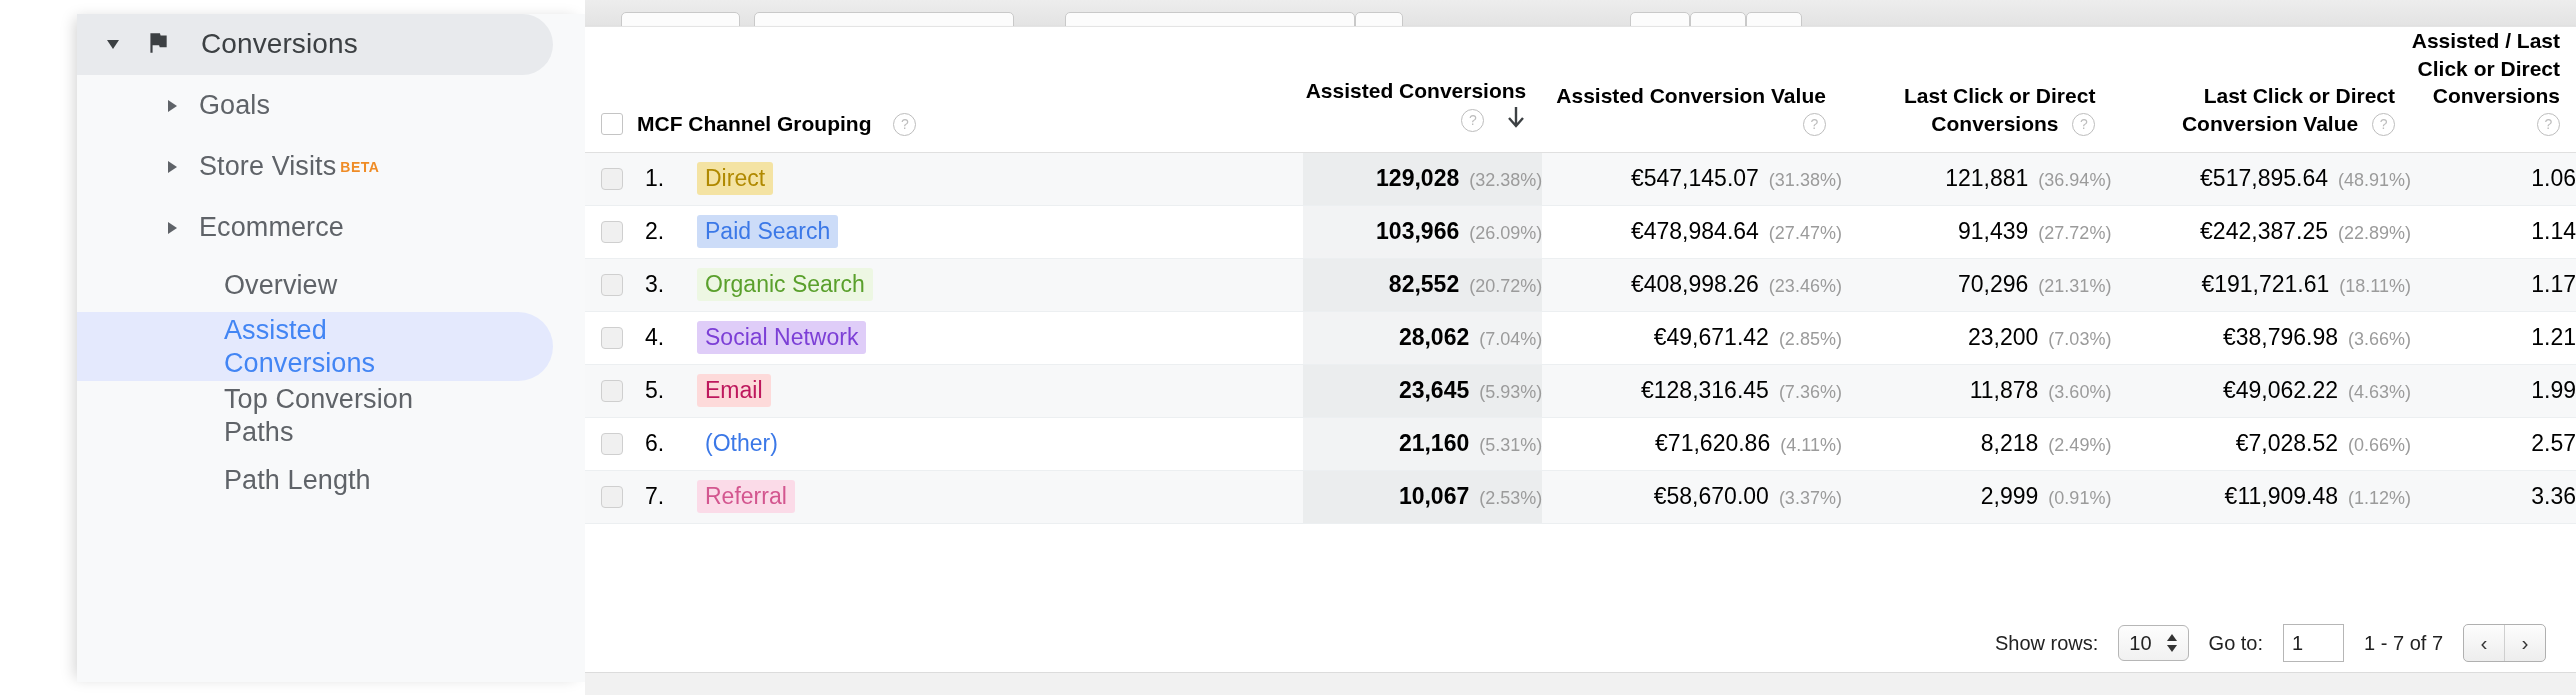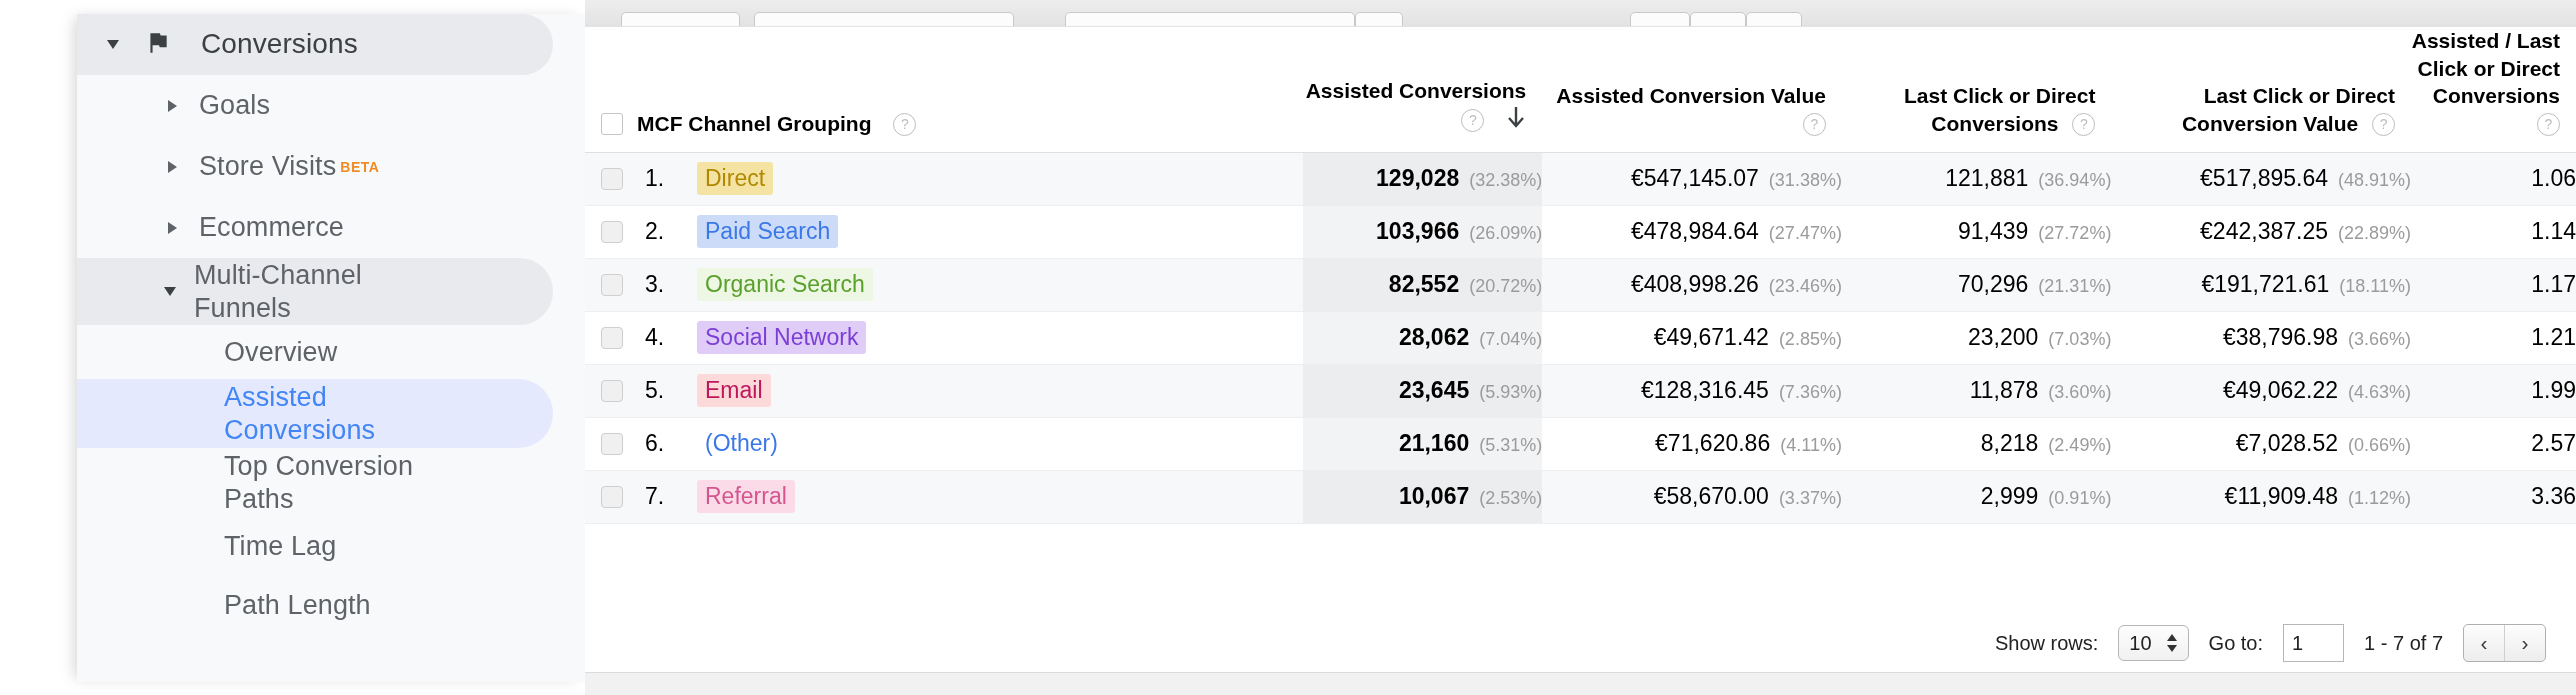--- a/index.html
+++ b/index.html
@@ -310,52 +310,40 @@
       </div>
     </div>
 
     <div class="nav-row" style="height:61px;">
       <div class="nav-content">
         <span class="tri tri-right" style="margin-left:91px;"></span>
         <span class="nav-label" style="margin-left:22px;">Ecommerce</span>
       </div>
     </div>
 
-    <div class="nav-row" style="height:67px;">
-      <div class="nav-pill grey"></div>
-      <div class="nav-content">
-        <span class="tri tri-down" style="margin-left:87px;"></span>
-        <span class="nav-label" style="margin-left:18px; max-width:188px;">Multi-Channel Funnels</span>
-      </div>
-    </div>
 
     <div class="nav-row" style="height:54px;">
       <div class="nav-content">
         <span class="nav-label" style="margin-left:147px;">Overview</span>
       </div>
     </div>
 
     <div class="nav-row" style="height:69px;">
       <div class="nav-pill blue"></div>
       <div class="nav-content">
         <span class="nav-label sel" style="margin-left:147px; max-width:198px;">Assisted Conversions</span>
       </div>
     </div>
 
     <div class="nav-row" style="height:69px;">
       <div class="nav-content">
         <span class="nav-label" style="margin-left:147px; max-width:218px;">Top Conversion Paths</span>
       </div>
     </div>
 
-    <div class="nav-row" style="height:58px;">
-      <div class="nav-content">
-        <span class="nav-label" style="margin-left:147px;">Time Lag</span>
-      </div>
-    </div>
 
     <div class="nav-row" style="height:61px;">
       <div class="nav-content">
         <span class="nav-label" style="margin-left:147px;">Path Length</span>
       </div>
     </div>
 
   </div>
 
   <div id="main">

